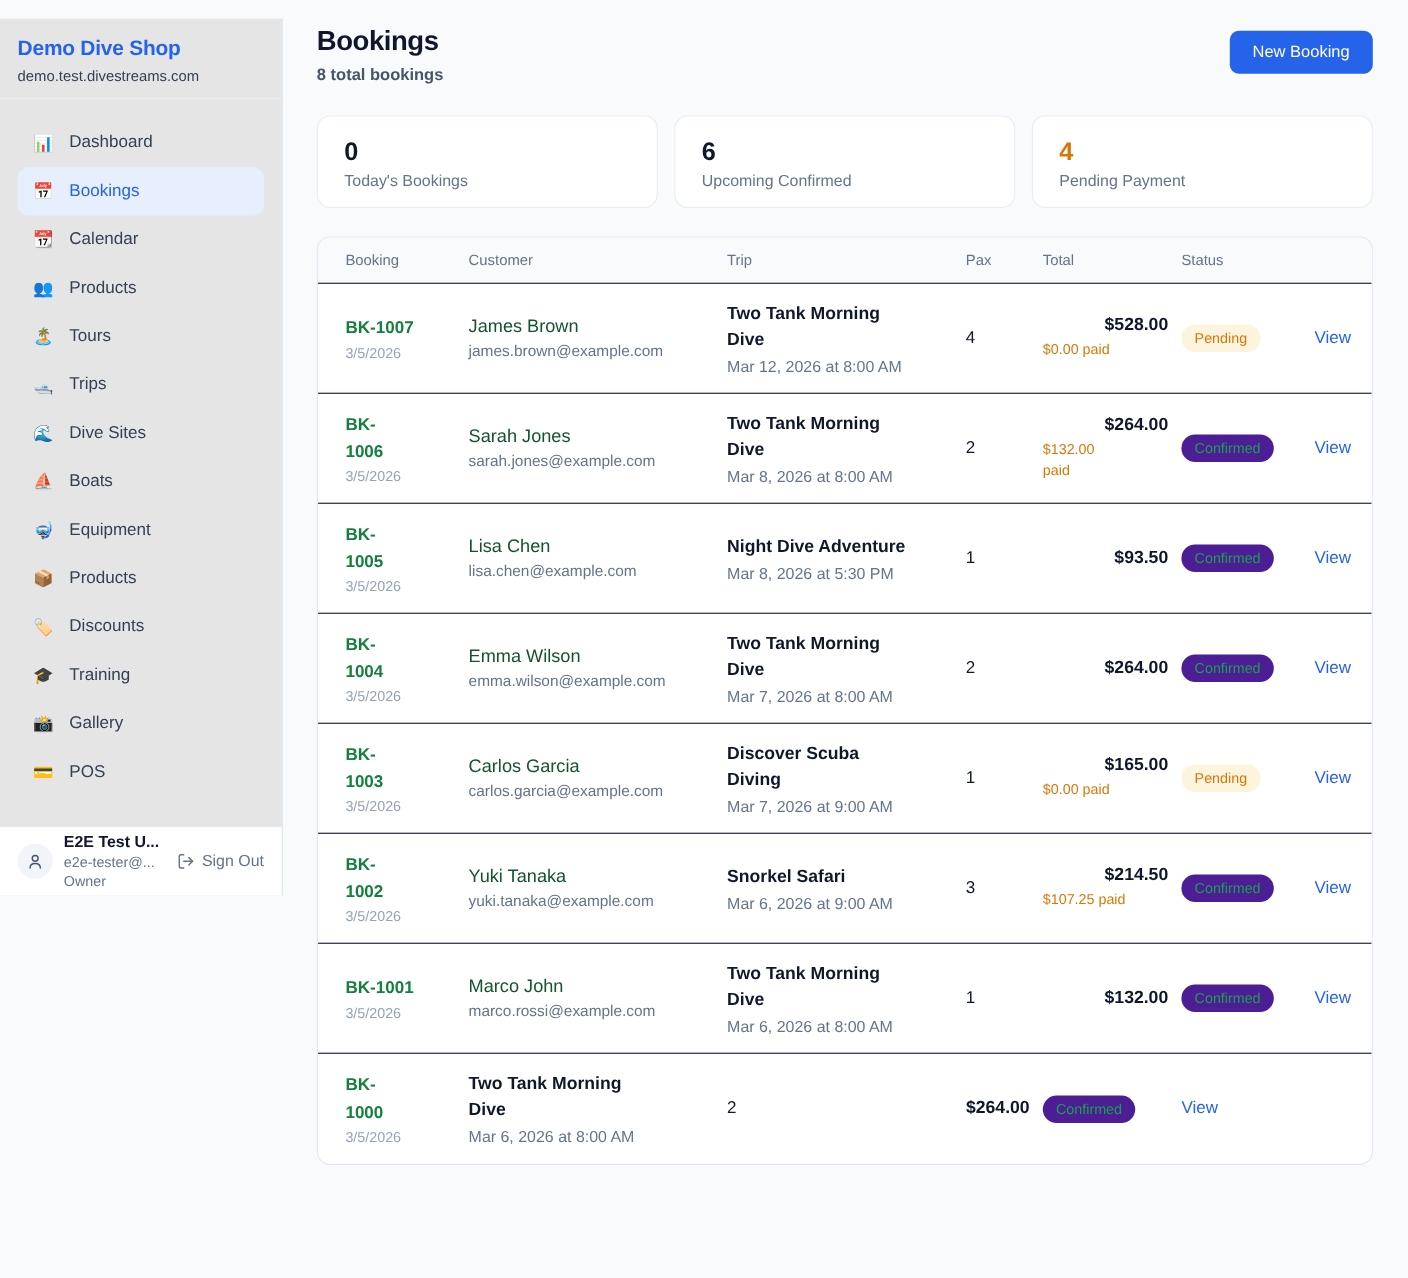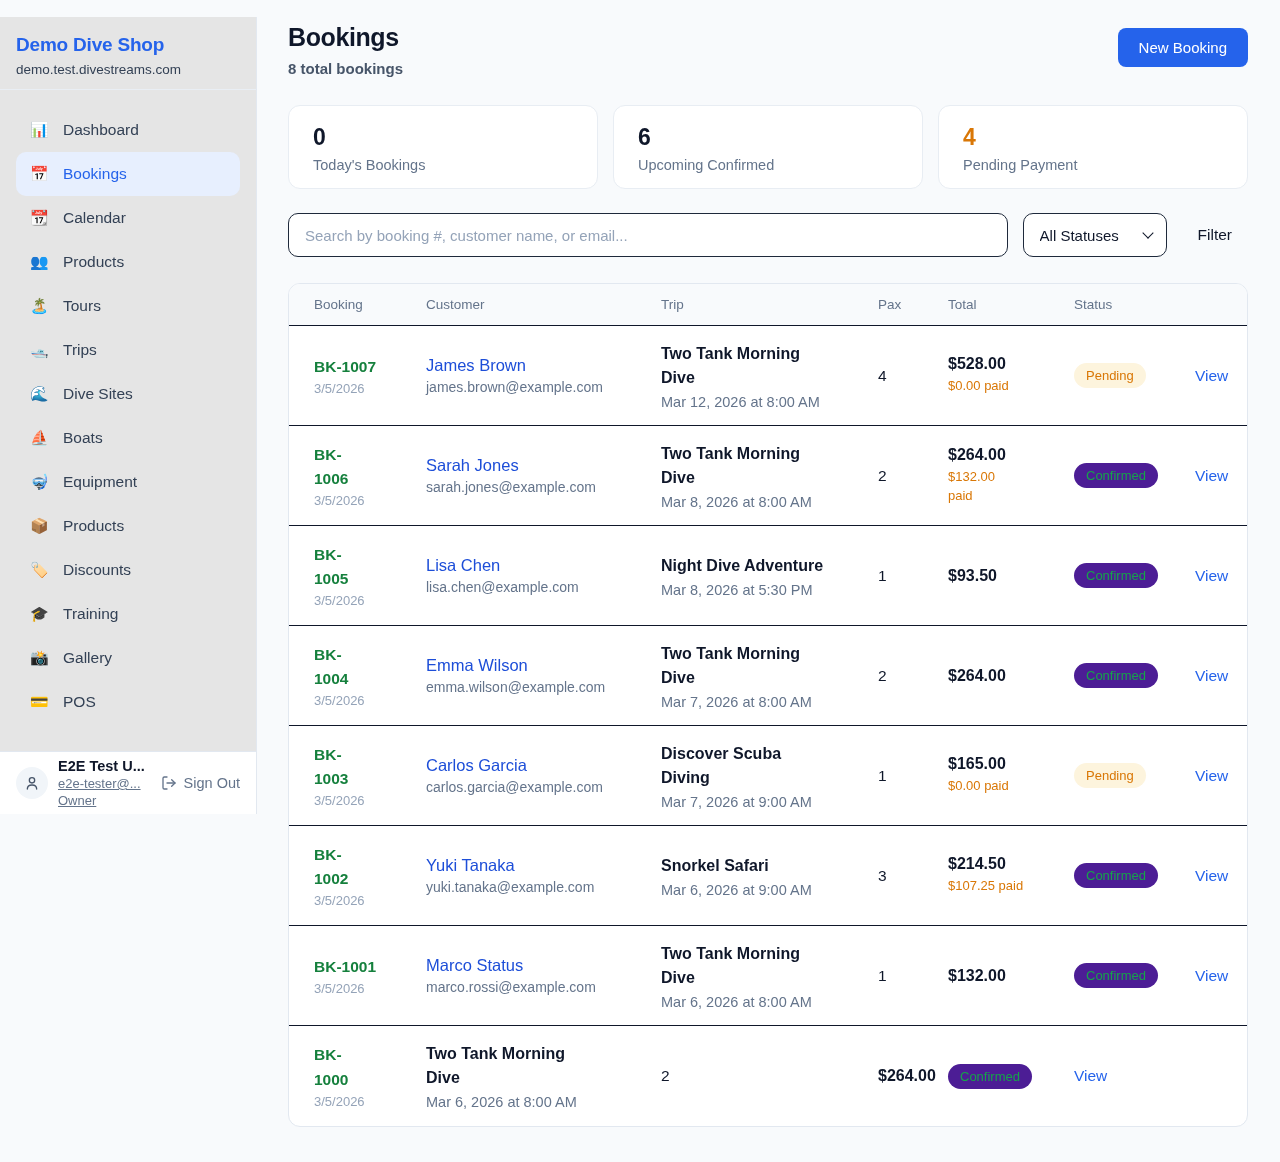--- a/index.html
+++ b/index.html
@@ -42,21 +42,21 @@
     padding: 6px 16px;
     display: flex; align-items: center; gap: 10px;
   }
   .avatar {
     flex: 0 0 32px; width: 32px; height: 32px; border-radius: 50%;
     background: #f1f5f9; color: #475569;
     display: flex; align-items: center; justify-content: center;
   }
   .user-info { flex: 1; min-width: 0; }
   .user-name { font-size: 14.5px; font-weight: 700; color: #0f172a; }
-  .user-email, .user-role { font-size: 13px; color: #64748b; margin-top: 2px; text-decoration: underline; }
+  .user-email, .user-role { font-size: 13px; color: #64748b; margin-top: 2px; }
   .signout {
     display: flex; align-items: center; gap: 7px;
     background: none; border: none; cursor: pointer;
     color: #64748b; font-size: 14.5px; font-family: inherit;
     white-space: nowrap;
   }
 
   
   .main { margin-left: 255px; padding: 23px 32px 0 33px; }
   .page-header { display: flex; justify-content: space-between; align-items: flex-start; }
@@ -122,26 +122,26 @@
   }
   .th { font-size: 13.5px; font-weight: 500; color: #64748b; }
   .trow { min-height: 100px; align-items: center; border-bottom: 1px solid #0f172a; }
   .trow:last-child { border-bottom: none; }
   .cell { padding-right: 12px; }
   .bk-link {
     display: inline-block; font-size: 15.5px; font-weight: 600; color: #15803d;
     text-decoration: none; white-space: pre-line; line-height: 1.55; cursor: pointer;
   }
   .bk-date { font-size: 13px; color: #94a3b8; margin-top: 2px; }
-  .cust-name { font-size: 16.5px; font-weight: 500; color: #1d4ed8; }
+  .cust-name { font-size: 16.5px; font-weight: 500; color: #14532d; }
   .cust-email { font-size: 14px; color: #64748b; margin-top: 4px; }
   .trip-name { font-size: 16px; font-weight: 600; color: #0f172a; white-space: pre-line; line-height: 1.5; }
   .trip-date { font-size: 14.5px; color: #64748b; margin-top: 4px; }
   .col-pax { font-size: 15.5px; color: #0f172a; }
-  .total-amt { font-size: 16px; font-weight: 700; color: #0f172a; }
+  .total-amt { font-size: 16px; font-weight: 700; color: #0f172a; text-align: right; }
   .total-paid { font-size: 13px; color: #d97706; margin-top: 4px; white-space: pre-line; line-height: 1.45; }
   .badge {
     display: inline-block; font-size: 13px; font-weight: 500;
     padding: 5px 12px; border-radius: 999px;
   }
   .badge--pending { background: #fdf4dd; color: #d97706; }
   .badge--confirmed { background: #4c1d95; color: #16a34a; }
   .view-link { font-size: 15.5px; font-weight: 500; color: #2563eb; text-decoration: none; cursor: pointer; }
 </style>
 </head>
@@ -268,27 +268,20 @@
       <div class="stat-value" style="color: rgb(15, 23, 42);">6</div>
       <div class="stat-label">Upcoming Confirmed</div>
     </div>
 
     <div class="stat-card">
       <div class="stat-value" style="color: rgb(217, 119, 6);">4</div>
       <div class="stat-label">Pending Payment</div>
     </div>
   </div>
 
-  <div class="filter-row">
-    <input class="search-input" type="text" placeholder="Search by booking #, customer name, or email..." style="">
-    <span class="select-wrap">
-      <select class="status-select"><option>All Statuses</option></select>
-    </span>
-    <button class="filter-btn">Filter</button>
-  </div>
 
   <div class="table-card">
     <div class="thead">
       <div class="th">Booking</div>
       <div class="th">Customer</div>
       <div class="th">Trip</div>
       <div class="th">Pax</div>
       <div class="th">Total</div>
       <div class="th">Status</div>
       <div class="th"></div>
@@ -460,21 +453,21 @@
           <a class="view-link">View</a>
         </div>
       </div>
 
       <div class="trow">
         <div class="cell col-booking">
           <a class="bk-link">BK-1001</a>
           <div class="bk-date">3/5/2026</div>
         </div>
         <div class="cell col-customer">
-          <div class="cust-name">Marco Status</div>
+          <div class="cust-name">Marco John</div>
           <div class="cust-email">marco.rossi@example.com</div>
         </div>
         <div class="cell col-trip">
           <div class="trip-name">Two Tank Morning
 Dive</div>
           <div class="trip-date">Mar 6, 2026 at 8:00 AM</div>
         </div>
         <div class="cell col-pax">1</div>
         <div class="cell col-total">
           <div class="total-amt">$132.00</div>

